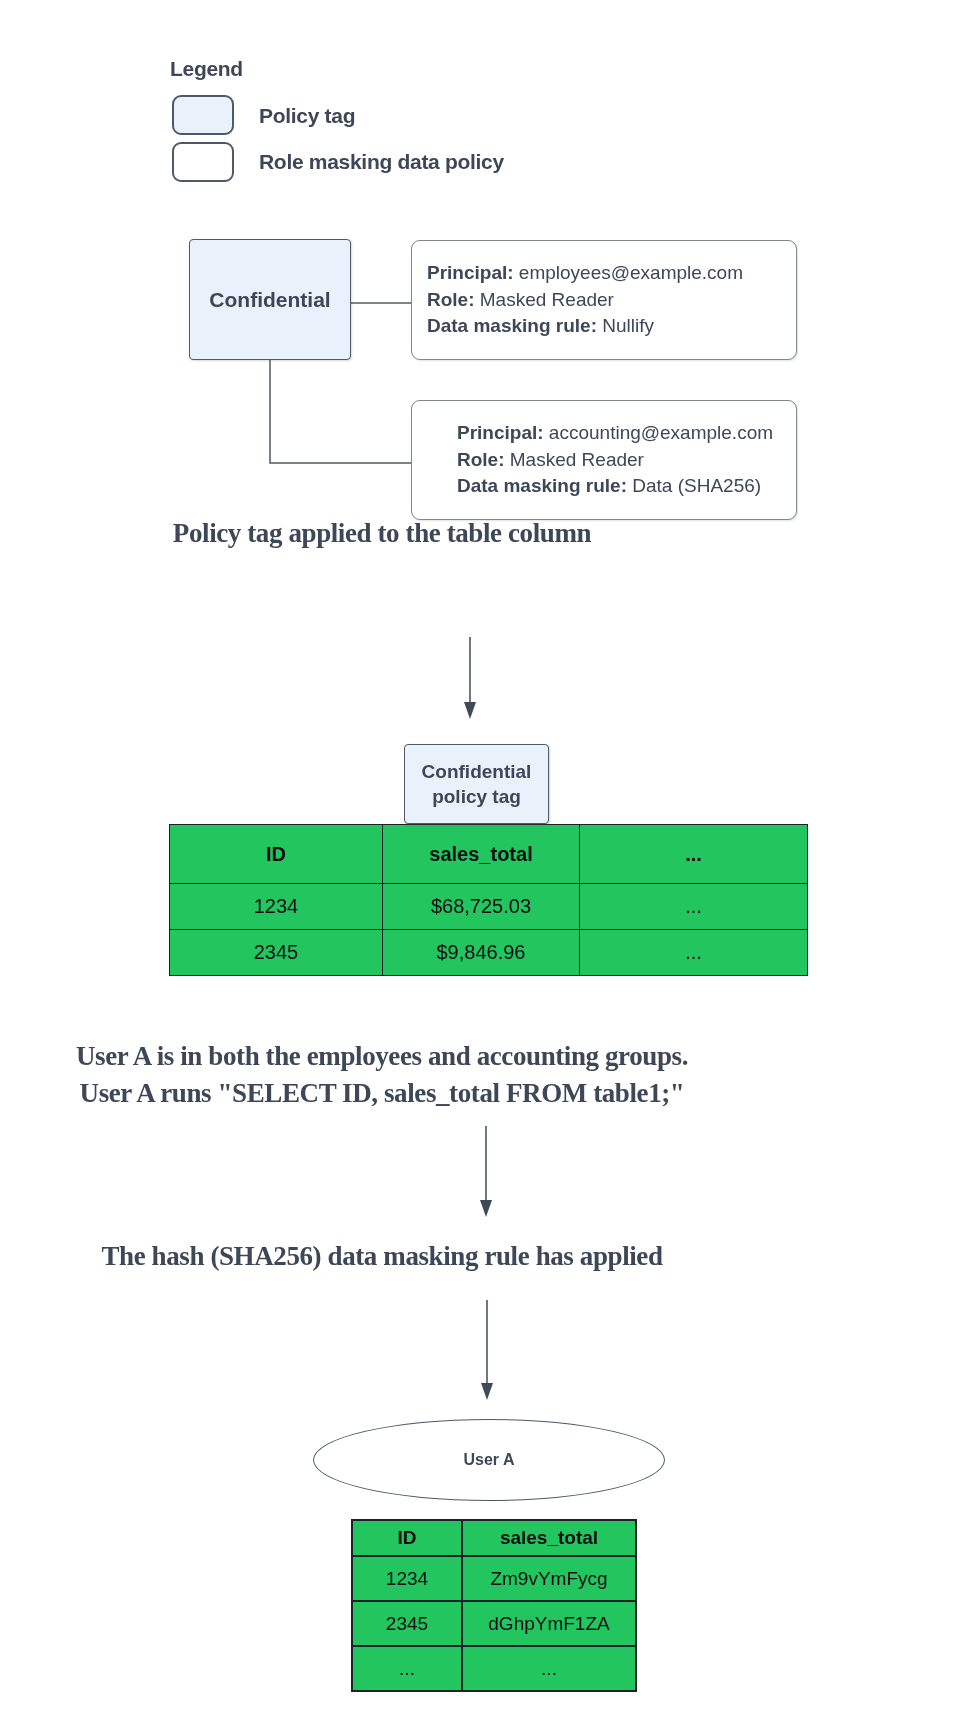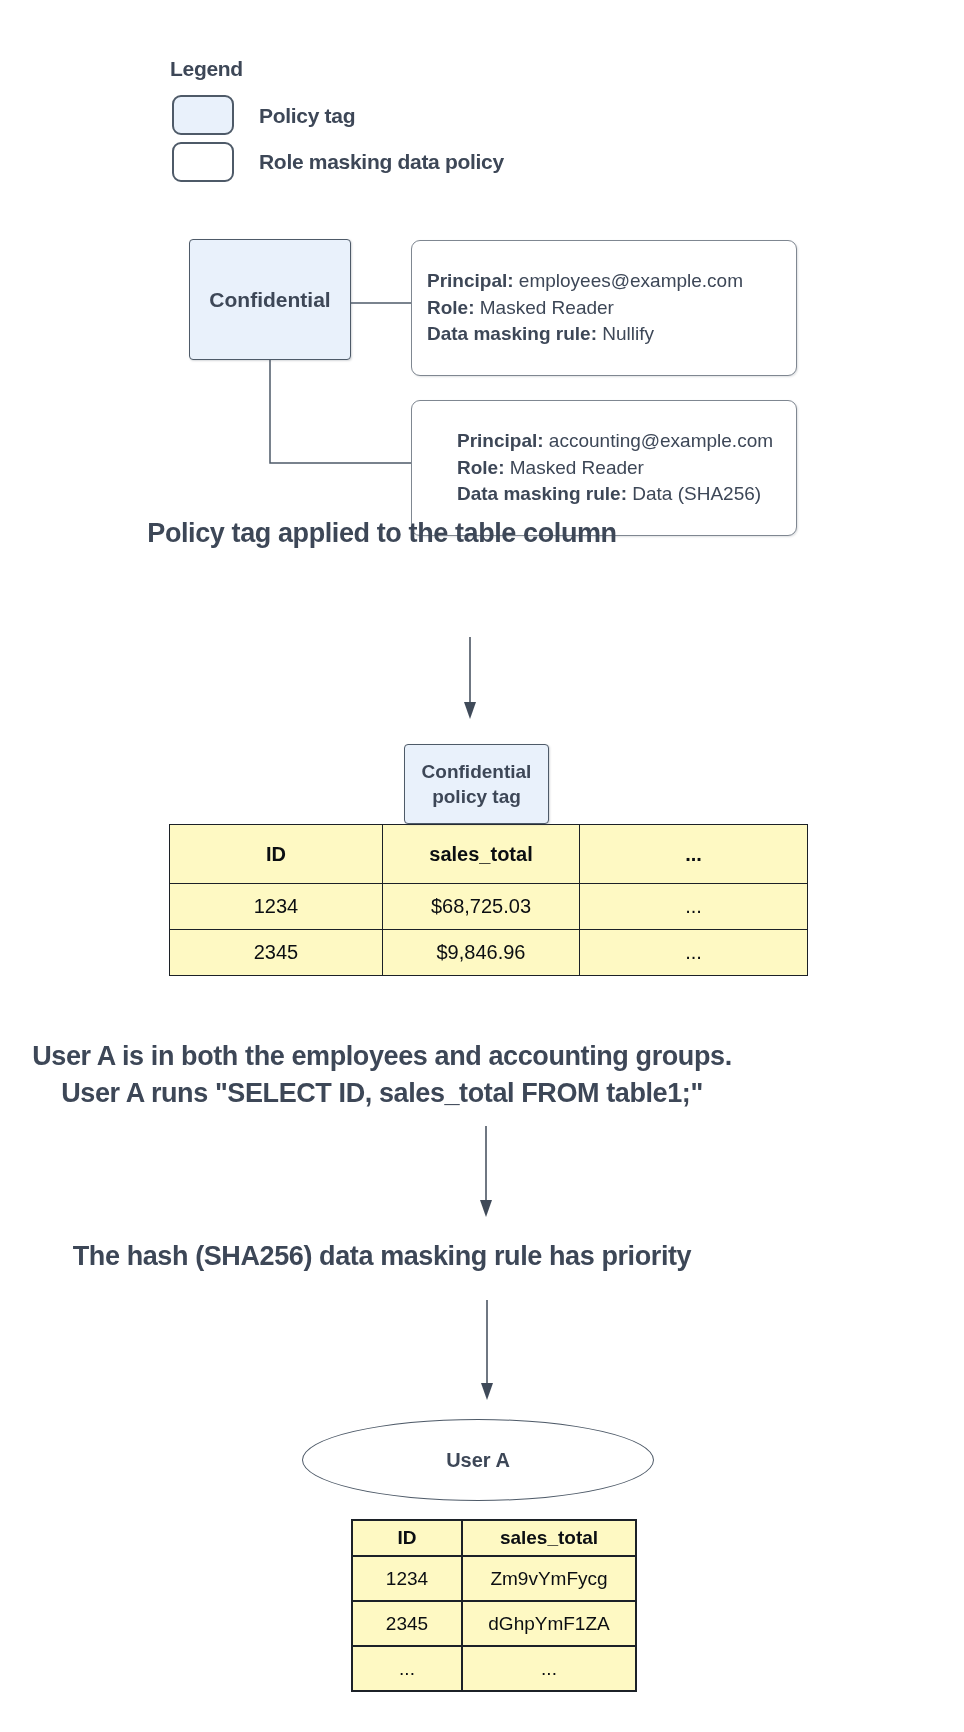--- a/index.html
+++ b/index.html
@@ -17,50 +17,50 @@
   .legend-label{left:259px;font-size:21px;font-weight:bold;letter-spacing:-0.3px;}
   
   .blue-node{
     background:#e9f1fb;border:1.5px solid #4e5a68;border-radius:4px;box-sizing:border-box;
     display:flex;align-items:center;justify-content:center;text-align:center;
     font-weight:bold;color:#3d4757;box-shadow:1px 1px 2px rgba(90,100,112,0.25);
   }
   .node-confidential{left:189px;top:239px;width:162px;height:121px;font-size:21px;}
   .node-column-tag{left:404px;top:744px;width:145px;height:80px;font-size:19px;line-height:25px;z-index:3;}
   .policy-box{
-    left:411px;width:386px;height:136px;background:#ffffff;border:1.5px solid #7f8791;
+    left:411px;width:386px;height:120px;background:#ffffff;border:1.5px solid #7f8791;
     border-radius:9px;box-sizing:border-box;display:flex;flex-direction:column;justify-content:center;
     padding-left:15px;font-size:19px;line-height:26.5px;color:#3d4757;
     box-shadow:1px 1px 2px rgba(90,100,112,0.2);
   }
   .policy-box .lbl{font-weight:bold;}
   .policy-box-1{top:240px;}
   .policy-box-2{top:400px;padding-left:45px;}
   
-  .heading{left:0;width:764px;text-align:center;font-size:27px;font-weight:bold;letter-spacing:-0.4px;color:#3d4757;}
+  .heading{left:0;width:764px;text-align:center;font-size:27px;font-weight:bold;letter-spacing:-0.4px;color:#3d4757;font-family:Liberation Serif, serif;}
   .heading-applied{top:517px;line-height:32px;}
   .heading-groups{top:1038px;line-height:37px;text-align:center;}
   .heading-priority{top:1240px;line-height:32px;}
   
   .wires{left:0;top:0;width:964px;height:1732px;z-index:1;}
   
-  table{border-collapse:collapse;table-layout:fixed;color:#0b0e12;background:#fef9c3;}
+  table{border-collapse:collapse;table-layout:fixed;color:#0b0e12;background:#22c55e;}
   .src-table{left:169px;top:824px;width:638px;font-size:20px;z-index:2;}
   .src-table th,.src-table td{border:1px solid #1c2127;text-align:center;padding:0;}
   .src-table th{height:58px;font-weight:bold;}
   .src-table td{height:45px;font-weight:normal;}
   .res-table{left:351px;top:1519px;width:284px;font-size:19px;}
   .res-table th,.res-table td{border:2px solid #1c2127;text-align:center;padding:0;}
   .res-table th{height:34px;font-weight:bold;}
   .res-table td{height:43px;}
   
   .user-ellipse{
-    left:302px;top:1419px;width:352px;height:82px;border:1.5px solid #4e5a68;border-radius:50%;
+    left:313px;top:1419px;width:352px;height:82px;border:1.5px solid #4e5a68;border-radius:50%;
     box-sizing:border-box;background:#ffffff;display:flex;align-items:center;justify-content:center;
-    font-size:20px;font-weight:bold;color:#3d4757;
+    font-size:16px;font-weight:bold;color:#3d4757;
   }
 </style>
 </head>
 <body>
 
 <div class="canvas">
 
   <svg class="wires abs" viewBox="0 0 964 1732" xmlns="http://www.w3.org/2000/svg">
     <line x1="351" y1="303" x2="411" y2="303" stroke="#4e5a68" stroke-width="1.5"></line>
     <polyline points="270,360 270,463 411,463" fill="none" stroke="#4e5a68" stroke-width="1.5"></polyline>
@@ -138,21 +138,21 @@
       <td>...</td>
     </tr>
   </tbody>
     </table>
 
   <div class="abs heading heading-groups">
     <div>User A is in both the employees and accounting groups.</div>
     <div>User A runs "SELECT ID, sales_total FROM table1;"</div>
   </div>
 
-  <div class="abs heading heading-priority">The hash (SHA256) data masking rule has priority</div>
+  <div class="abs heading heading-priority">The hash (SHA256) data masking rule has applied</div>
 
   <div class="abs user-ellipse">
     <span>User A</span>
   </div>
 
   <table class="abs res-table">
     <colgroup>
         <col style="width:110px">
         <col style="width:174px">
       </colgroup>

